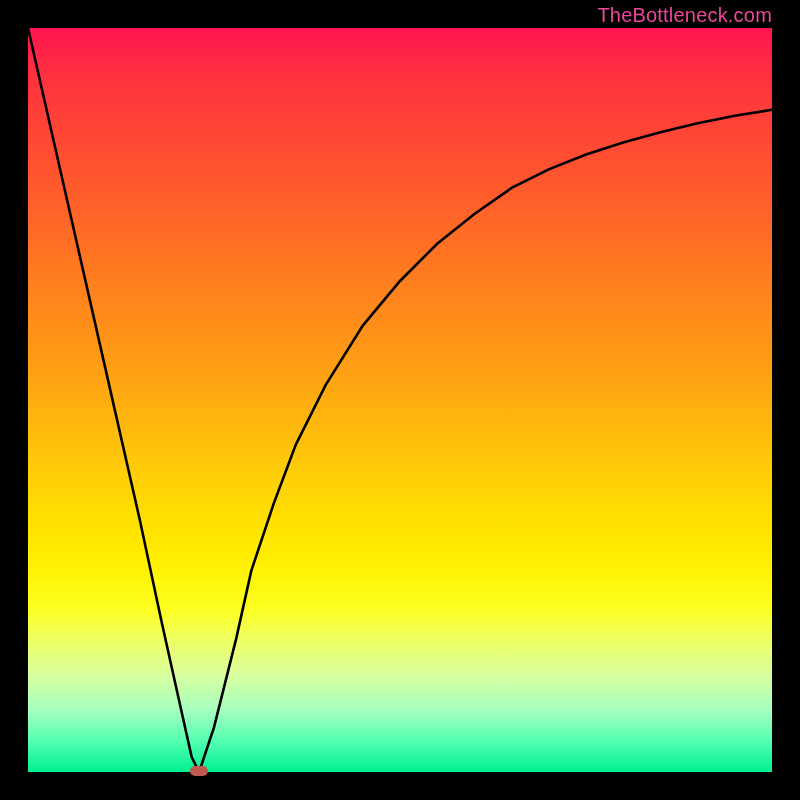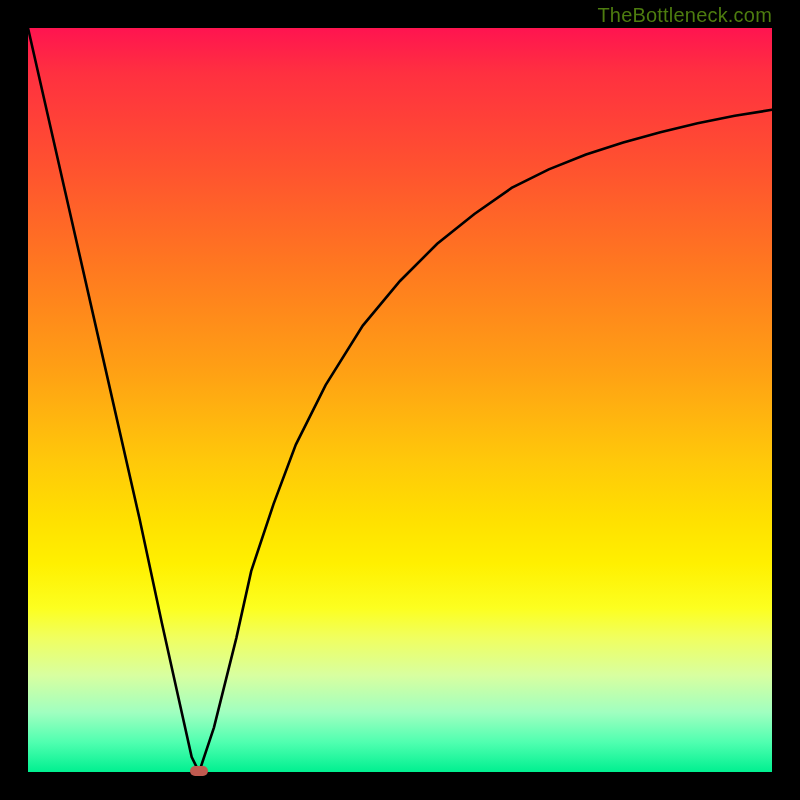--- a/index.html
+++ b/index.html
@@ -40,21 +40,21 @@
       #d8ffa0 87%,
       #a0ffc0 92%,
       #50ffb0 96%,
       #00f090 100%
     );
   }
   .watermark {
     position: absolute;
     top: 4px;
     right: 28px;
-    color: #4d7c0f;
+    color: #ec4899;
     font-size: 20px;
     font-weight: 400;
     letter-spacing: 0.2px;
     user-select: none;
     margin-left: 39px;
   }
   svg.curve {
     position: absolute;
     top: 0;
     left: 0;

